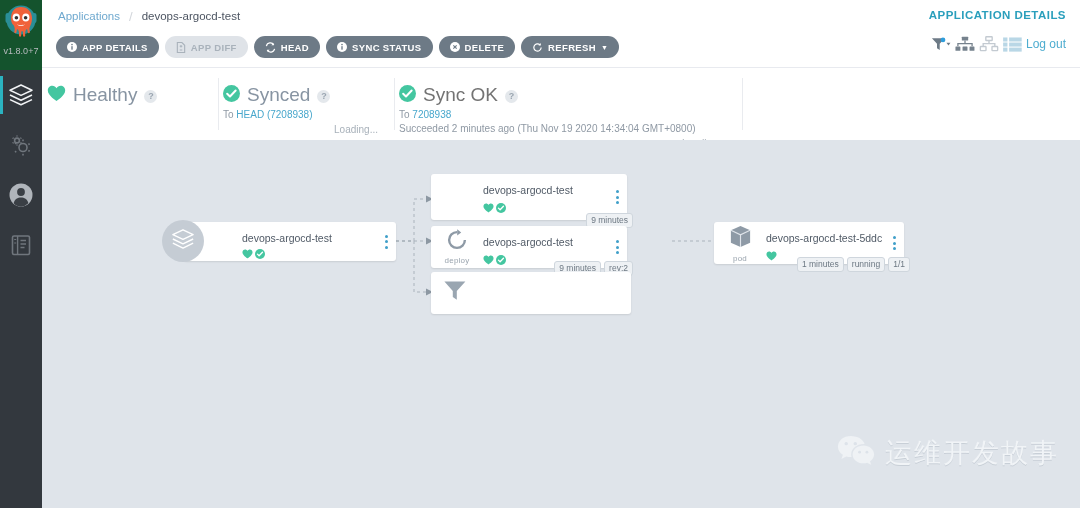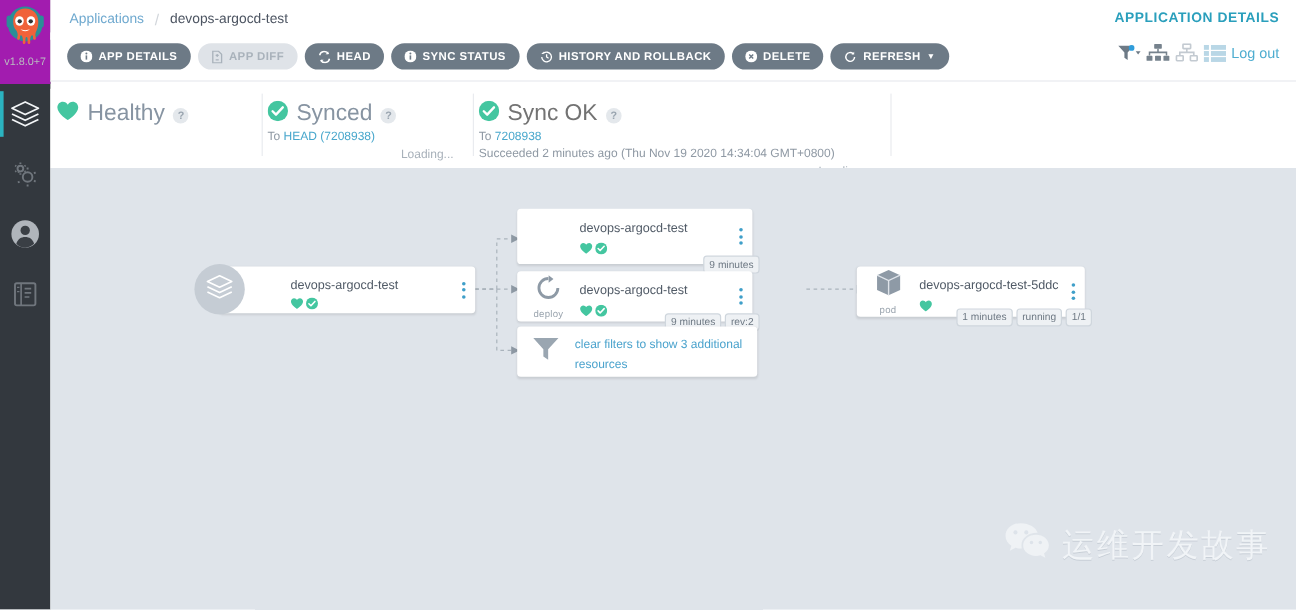--- a/index.html
+++ b/index.html
@@ -12,21 +12,21 @@
   }
   .app { position: relative; width: 1080px; height: 508px; }
 
   
   .sidebar {
     position: absolute; left: 0; top: 0; width: 42px; height: 508px;
     background: #33383e;
   }
   .sb-logo-wrap {
     position: relative; width: 42px; height: 70px;
-    background: #a21caf;
+    background: #14532d;
     display: flex; flex-direction: column; align-items: center; padding-top: 4px;
   }
   .octo { position: relative; width: 36px; height: 44px; }
   .octo svg { display:block; }
   .sb-version {
     font-size: 9px; color: #b9bcc0; letter-spacing: 0px; line-height: 10px;
     margin-top: -2px; white-space: nowrap; overflow: hidden; width: 42px; text-align: center;
   }
   .sb-items { margin-top: 0px; }
   .sb-item {
@@ -285,30 +285,20 @@
         <span class="bi">
           <svg width="10" height="10" viewBox="0 0 12 12">
               <circle cx="6" cy="6" r="6" fill="#fff"></circle>
               <rect x="5.2" y="5" width="1.6" height="4.2" fill="#6d7a86"></rect>
               <circle cx="6" cy="3.1" r="1" fill="#6d7a86"></circle>
             </svg>
         </span>
         <span>SYNC STATUS</span>
       </button>
 
-      <button class="btn">
-        <span class="bi">
-          <svg width="11" height="11" viewBox="0 0 12 12">
-              <path d="M1.6 6a4.4 4.4 0 1 0 1.5-3.3" fill="none" stroke="#fff" stroke-width="1.2"></path>
-              <path d="M3.4 1v2.3H1.2z" fill="#fff"></path>
-              <path d="M6 3.6V6l1.8 1.1" fill="none" stroke="#fff" stroke-width="1.2"></path>
-            </svg>
-        </span>
-        <span>HISTORY AND ROLLBACK</span>
-      </button>
 
       <button class="btn">
         <span class="bi">
           <svg width="10" height="10" viewBox="0 0 12 12">
               <circle cx="6" cy="6" r="6" fill="#fff"></circle>
               <path d="M4 4l4 4M8 4l-4 4" stroke="#6d7a86" stroke-width="1.4"></path>
             </svg>
         </span>
         <span>DELETE</span>
       </button>
@@ -529,21 +519,20 @@
     </div>
 
     <div class="filter-node">
       <div class="node-ico" style="width:48px;">
         <span>
           <svg width="24" height="22" viewBox="0 0 24 22">
             <path d="M1.4 1.6h21L13.8 11v8.8l-4-2.8V11z" fill="#9aa6b1"></path>
           </svg>
         </span>
       </div>
-      <div class="filter-text">clear filters to show 3 additional resources</div>
     </div>
 
     <div class="node" style="left:672px;top:82px;width:190px;height:42px;">
       <div class="node-ico">
         <span>
           <svg width="25" height="25" viewBox="0 0 26 26">
             <path d="M13 2 23 6.6v12.8L13 24 3 19.4V6.6z" fill="#8e9aa6"></path>
             <path d="M3 6.6 13 11.2 23 6.6" fill="none" stroke="#dfe4ea" stroke-width="1.2"></path>
             <path d="M13 11.2V24" fill="none" stroke="#dfe4ea" stroke-width="1.2"></path>
           </svg>

